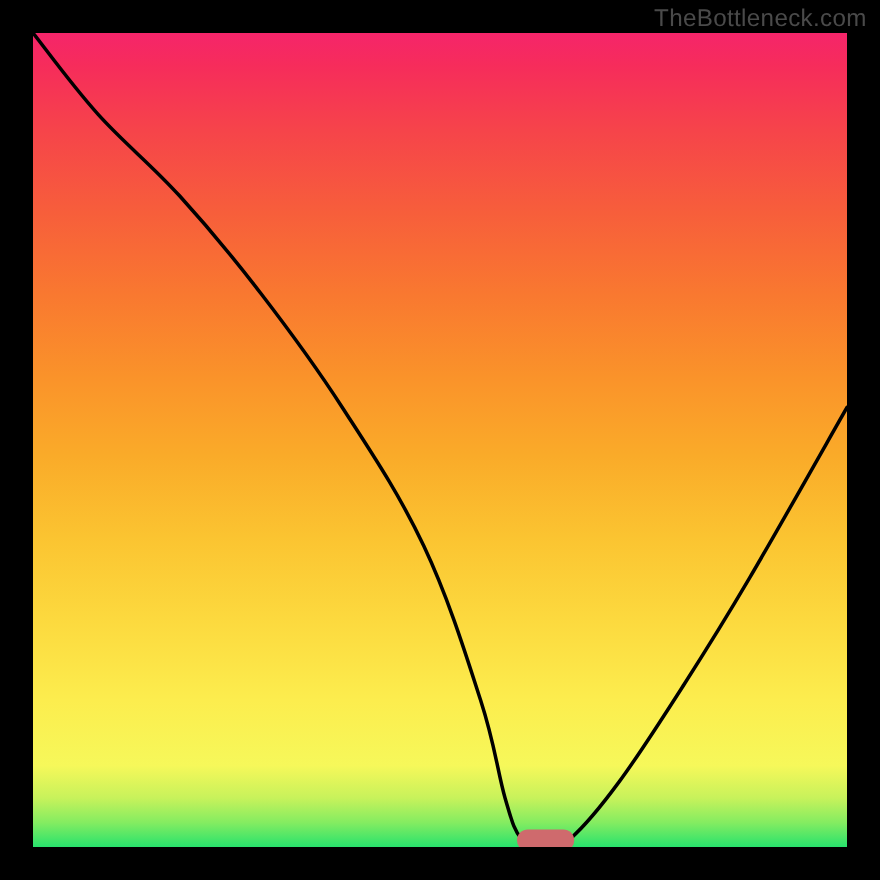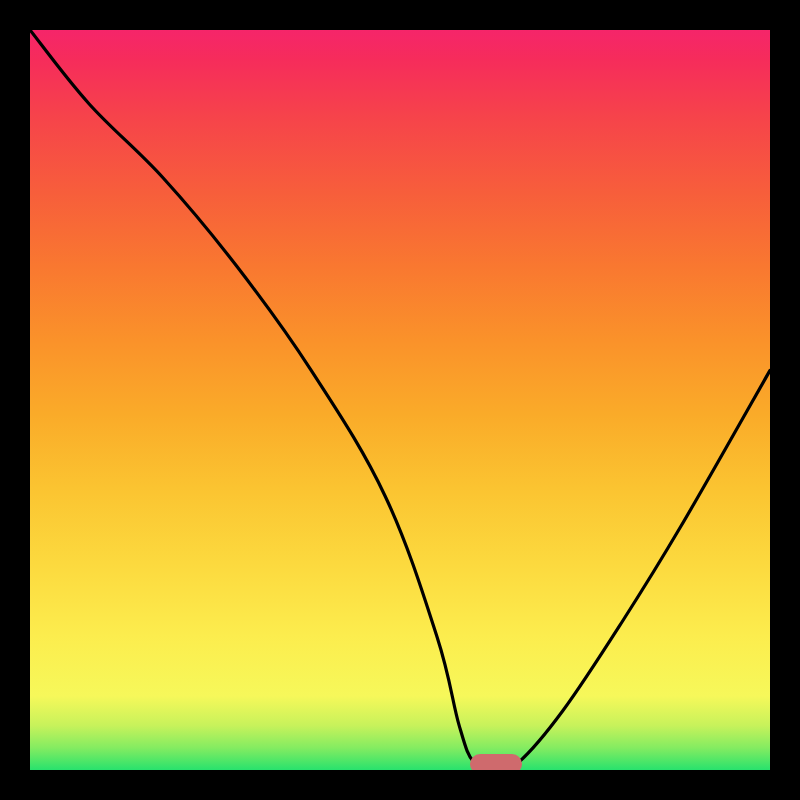--- a/index.html
+++ b/index.html
@@ -69,20 +69,21 @@
     border-radius: 12px;
     transform: translate(-50%, -50%);
     z-index: 5;
   }
 </style>
 </head>
 <body>
 
 <div class="frame">
 
+  <div class="watermark">TheBottleneck.com</div>
 
   <div class="plot-area">
     <div class="grad"></div>
 
     <svg class="curve" viewBox="0 0 740 740" preserveAspectRatio="none">
       <path id="curve-path" d="M 0,0 C 10.656,13.32 35.224000000000004,47.36 59.2,74 C 83.176,100.64 106.55999999999999,118.69600000000001 133.2,148 C 159.83999999999997,177.304 180.56,202.16799999999995 207.20000000000002,236.79999999999995 C 233.84000000000003,271.43199999999996 254.56,299.10799999999995 281.2,340.4 C 307.84,381.692 332.556,418.248 355.2,466.2 C 377.844,514.1519999999999 393.68000000000006,565.5079999999999 407.00000000000006,606.8 C 420.32000000000005,648.092 422.54,672.956 429.2,695.6 C 435.85999999999996,718.244 437.34,724.6080000000001 444,732.6 C 450.66,740.592 458.20799999999997,740 466.2,740 C 474.192,740 476.41200000000003,743.2560000000001 488.40000000000003,732.6 C 500.38800000000003,721.944 514.1519999999999,706.108 532.8,680.8 C 551.448,655.492 570.688,625.3 592,592 C 613.312,558.7 624.5600000000001,541.088 651.2,495.79999999999995 C 677.84,450.51199999999994 724.016,368.37199999999996 740,340.4" stroke="#000" stroke-width="3.2" fill="none" stroke-linejoin="round" stroke-linecap="round"></path>
     </svg>
 
     <div class="marker" id="marker" style="left: 466.2px; top: 734px; background: rgb(207, 106, 109);"></div>
   </div>

